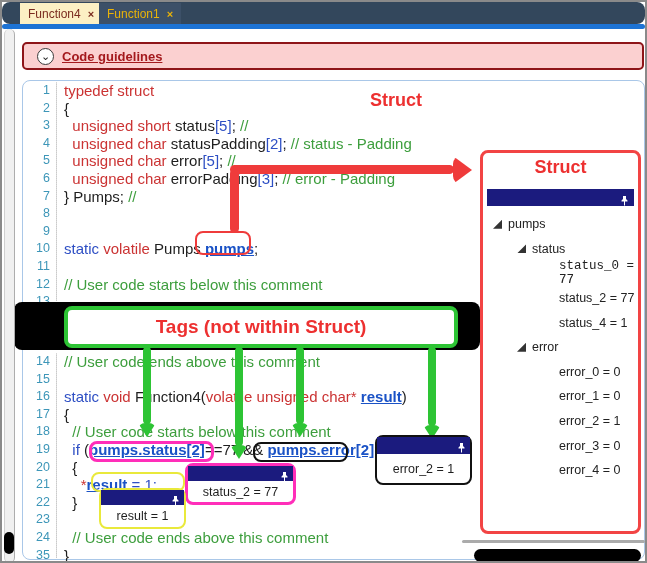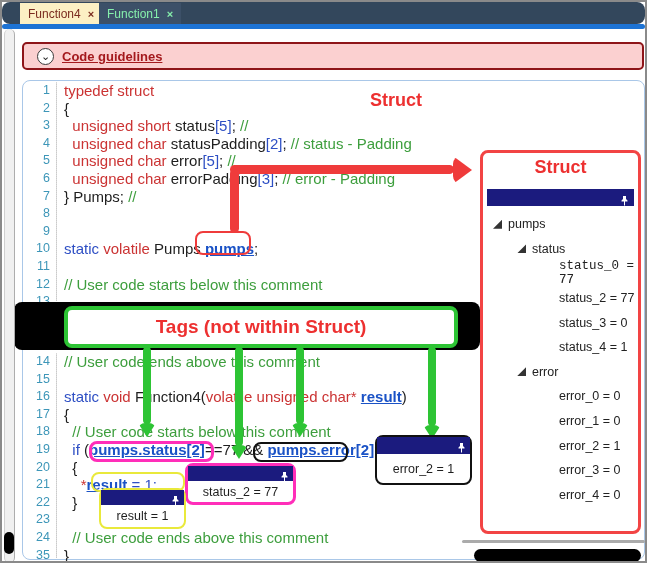--- a/index.html
+++ b/index.html
@@ -3,21 +3,21 @@
 <meta charset="utf-8">
 <style>
   html,body{margin:0;padding:0;background:#d8d8d8;font-family:"Liberation Sans",sans-serif;}
   .shot{position:relative;width:647px;height:563px;background:#fff;border:2px solid #8a8a8a;box-sizing:border-box;overflow:hidden;}
   .abs{position:absolute;box-sizing:border-box;border-radius:8px;}
 
   
   .tabbar{left:0;top:0;width:643px;height:22px;background:#33475C;}
   .tab{position:absolute;top:1px;height:21px;display:flex;align-items:center;gap:7px;padding:0 8px;font-size:12px;cursor:default;}
   .tab.active{background:#FCF0C4;color:#7A2B1F;}
-  .tab.inactive{background:#3C5068;color:#86efac;}
+  .tab.inactive{background:#3C5068;color:#eab308;}
   .tab .x{font-size:11px;font-weight:bold;}
   .bluestrip{left:0;top:22px;width:643px;height:5px;background:#1D73D4;}
 
   
   .banner{left:20px;top:40px;width:622px;height:28px;background:#FBD0D0;border:2px solid #8E1519;border-radius:5px;display:flex;align-items:center;}
   .chev-circle{width:15px;height:15px;border:1.5px solid #3a3a3a;border-radius:50%;background:#fff;margin-left:13px;display:flex;align-items:center;justify-content:center;color:#222;font-size:11px;line-height:1;}
   .banner-link{margin-left:8px;color:#A4191D;font-weight:bold;font-size:13px;text-decoration:underline;}
 
   
   .editor{left:20px;top:78px;width:623px;height:480px;border:1px solid #A9C7E8;background:#fff;}
@@ -224,23 +224,20 @@
           <span class="tri" style="margin-right: 6px;"></span>
           <span>status</span>
         </div>
         <div class="tree-row" style="padding-left: 76px; font-family: Liberation Mono, monospace;">
           <span>status_0 = 77</span>
         </div>
         <div class="tree-row" style="padding-left: 76px;">
           <span>status_2 = 77</span>
         </div>
         <div class="tree-row" style="padding-left: 76px;">
-          <span>status_3 = 0</span>
-        </div>
-        <div class="tree-row" style="padding-left: 76px;">
           <span>status_4 = 1</span>
         </div>
         <div class="tree-row" style="padding-left: 34px;">
           <span class="tri" style="margin-right: 6px;"></span>
           <span>error</span>
         </div>
         <div class="tree-row" style="padding-left: 76px;">
           <span>error_0 = 0</span>
         </div>
         <div class="tree-row" style="padding-left: 76px;">

